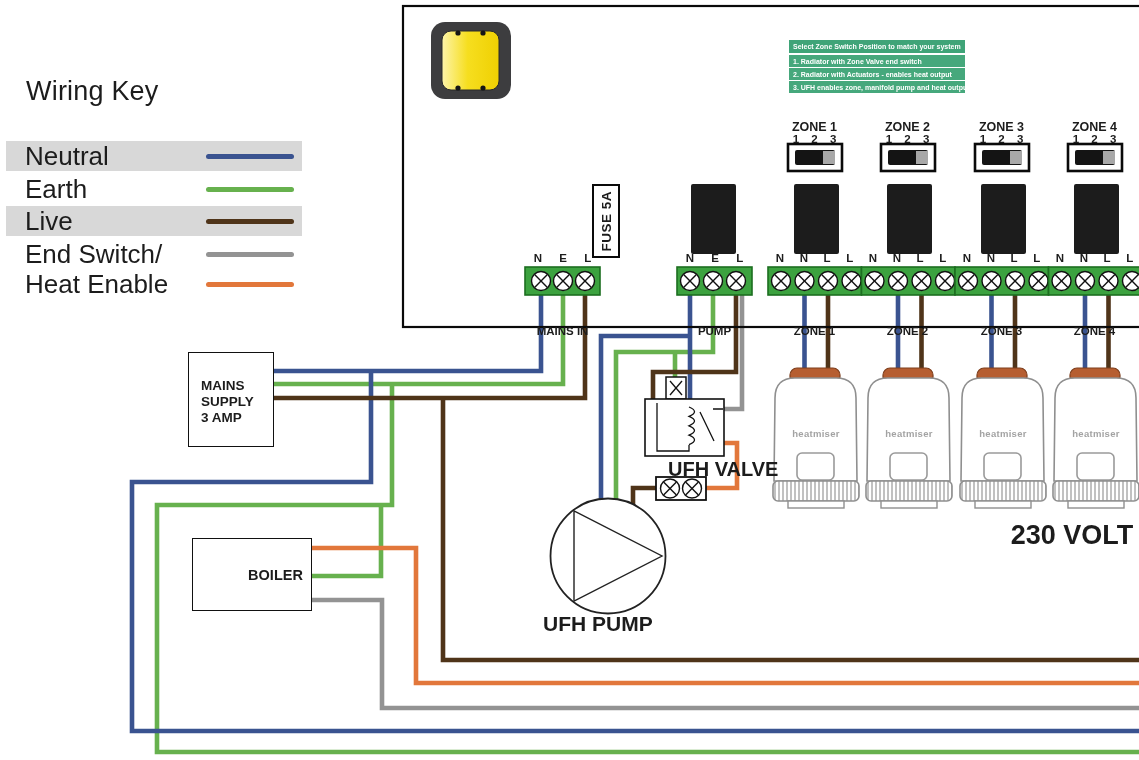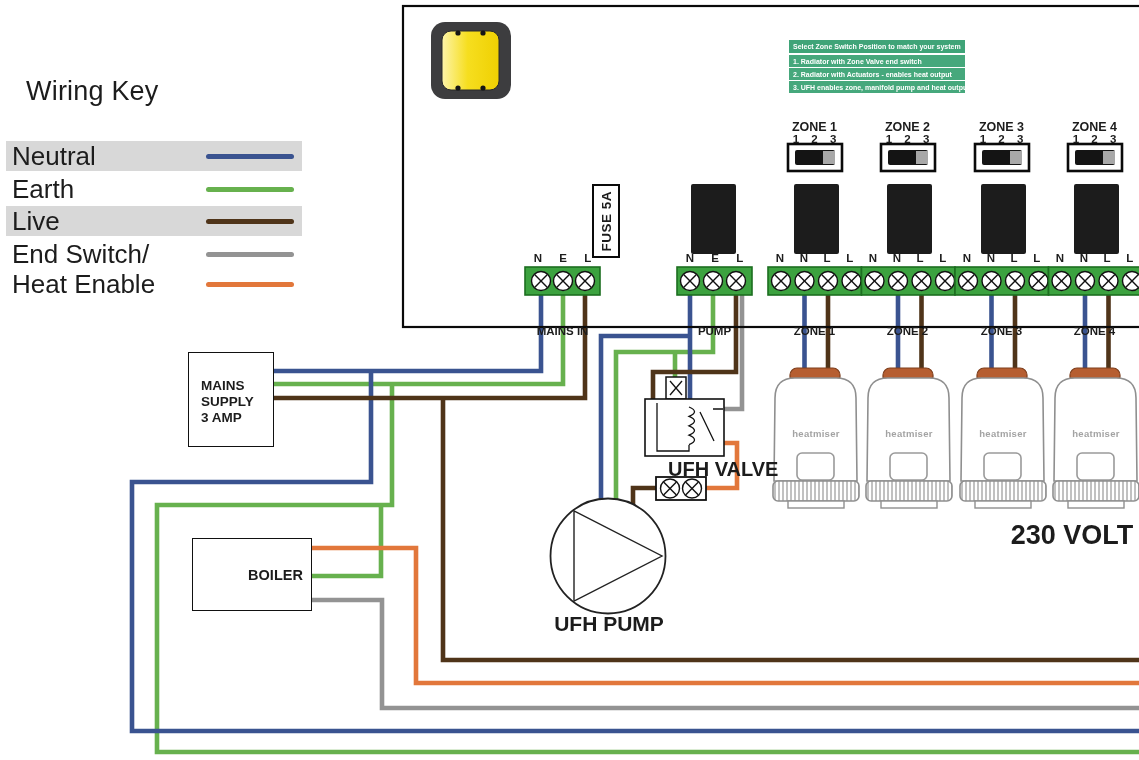--- a/index.html
+++ b/index.html
@@ -4,41 +4,41 @@
 <style>
   html,body{margin:0;padding:0;background:#ffffff;}
   #stage{position:relative;width:1139px;height:760px;background:#fff;overflow:hidden;
          font-family:"Liberation Sans","DejaVu Sans",sans-serif;color:#1c1c1c;}
   #wiresvg{position:absolute;left:0;top:0;}
   .abs{position:absolute;}
   
   .key-title{left:26px;top:76px;font-size:27px;letter-spacing:.2px;}
   .key-row{left:6px;width:296px;height:30px;display:flex;align-items:center;}
   .key-row.striped{background:#d8d8d8;}
-  .key-label{font-size:26px;padding-left:6px;flex:1;white-space:nowrap;}
+  .key-label{font-size:26px;padding-left:19px;flex:1;white-space:nowrap;}
   .key-line{width:88px;height:5px;border-radius:3px;margin-right:8px;flex:none;}
   
   .info-box{left:789px;top:40px;width:176px;font-weight:bold;color:#fff;}
   .info-row{background:#46A87C;font-size:7px;line-height:11px;height:11px;
             padding:1px 3px 0 4px;margin-bottom:1px;white-space:nowrap;overflow:hidden;}
   .info-row.title{background:#3FA478;height:12px;line-height:12px;margin-bottom:2px;}
   .fuse-box{left:592px;top:184px;width:24px;height:70px;border:2px solid #0a0a0a;background:#fff;
             display:flex;align-items:center;justify-content:center;}
   .fuse-text{writing-mode:vertical-rl;transform:rotate(180deg);font-size:13.5px;font-weight:bold;letter-spacing:.5px;}
   .zone-head{width:93px;text-align:center;font-size:12.5px;font-weight:bold;top:120px;}
   .zone-pos{width:93px;text-align:center;font-size:11.5px;font-weight:bold;top:133px;word-spacing:9px;}
   .letter-row{display:flex;justify-content:space-around;top:252px;font-size:11.5px;font-weight:bold;}
   .block-label{top:297px;text-align:center;font-size:11.5px;font-weight:bold;white-space:nowrap;margin-top:28px;}
   
   .mains-supply{left:188px;top:352px;width:72px;height:68px;border:1.5px solid #111;background:#fff;
                 font-size:13.5px;font-weight:bold;line-height:16px;padding:25px 0 0 12px;box-sizing:content-box;}
   .boiler{left:192px;top:538px;width:71px;height:71px;border:1.5px solid #111;background:#fff;
           display:flex;align-items:center;justify-content:center;font-size:14.5px;font-weight:bold;padding-left:47px;}
   .valve-label{left:668px;top:458px;width:98px;text-align:right;font-size:20px;font-weight:bold;white-space:nowrap;}
-  .pump-label{left:543px;top:612px;width:132px;text-align:center;font-size:21px;font-weight:bold;white-space:nowrap;}
+  .pump-label{left:543px;top:612px;width:132px;text-align:left;font-size:21px;font-weight:bold;white-space:nowrap;}
   .volt-label{left:1005px;top:520px;width:134px;text-align:center;font-size:27px;font-weight:bold;white-space:nowrap;}
   .brand{width:86px;text-align:center;top:428px;font-size:9.5px;font-weight:bold;color:#a3a3a3;letter-spacing:.3px;}
 </style>
 </head>
 <body>
 
 <div id="stage">
 
 <svg id="wiresvg" width="1139" height="760" viewBox="0 0 1139 760">
   <defs>

